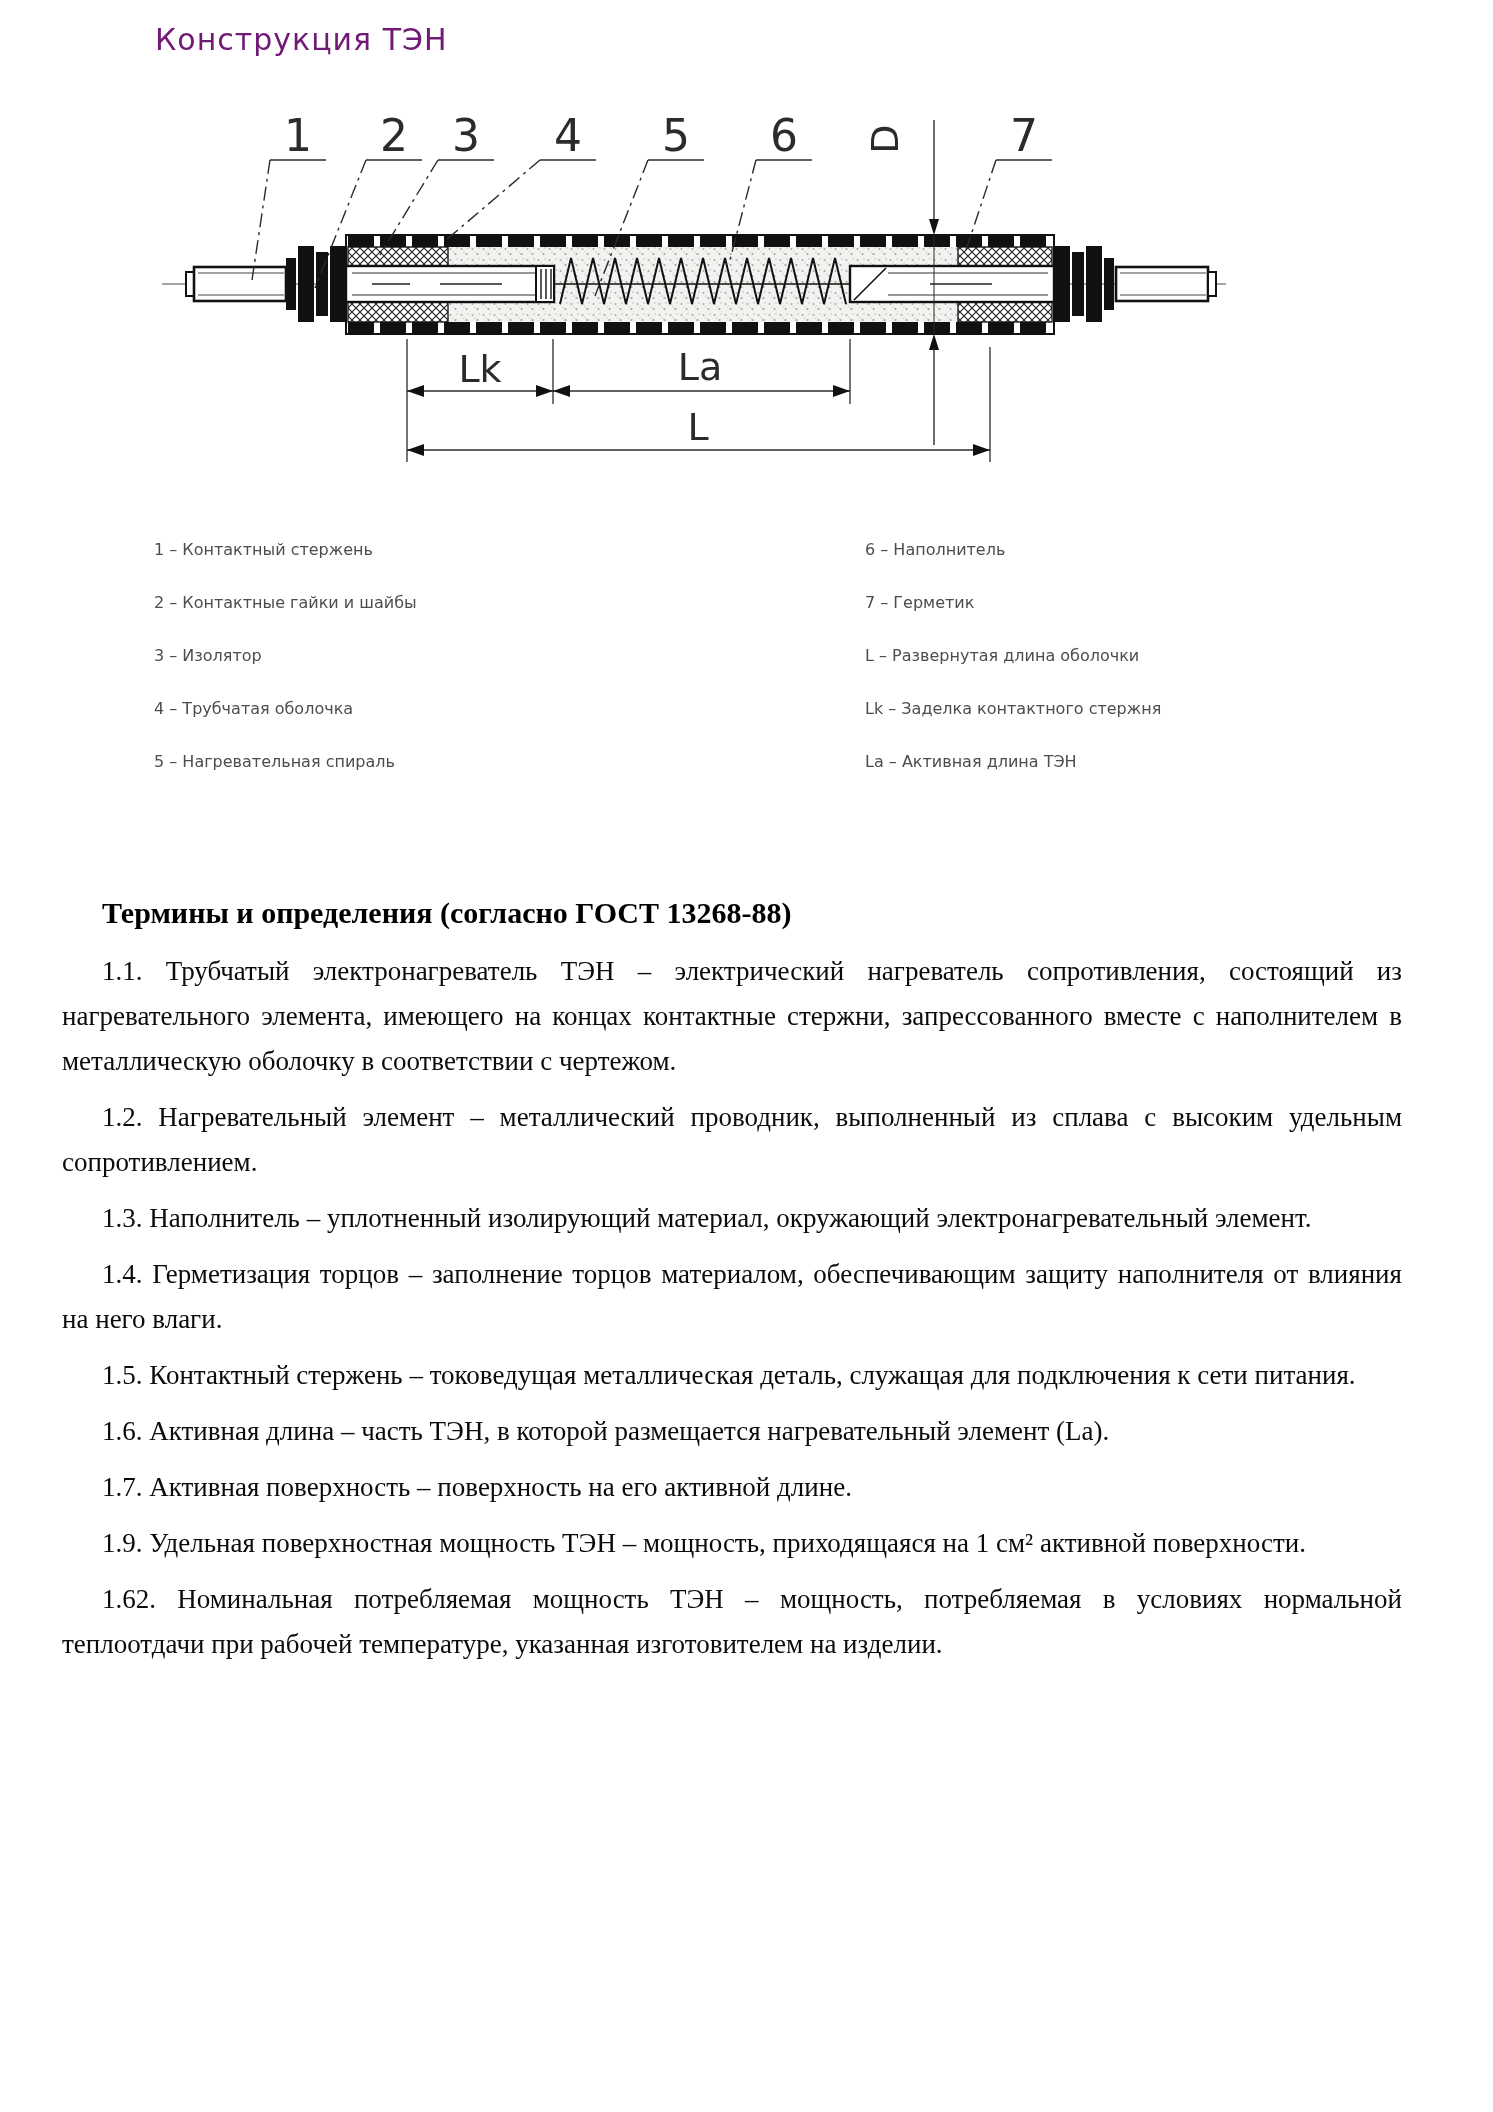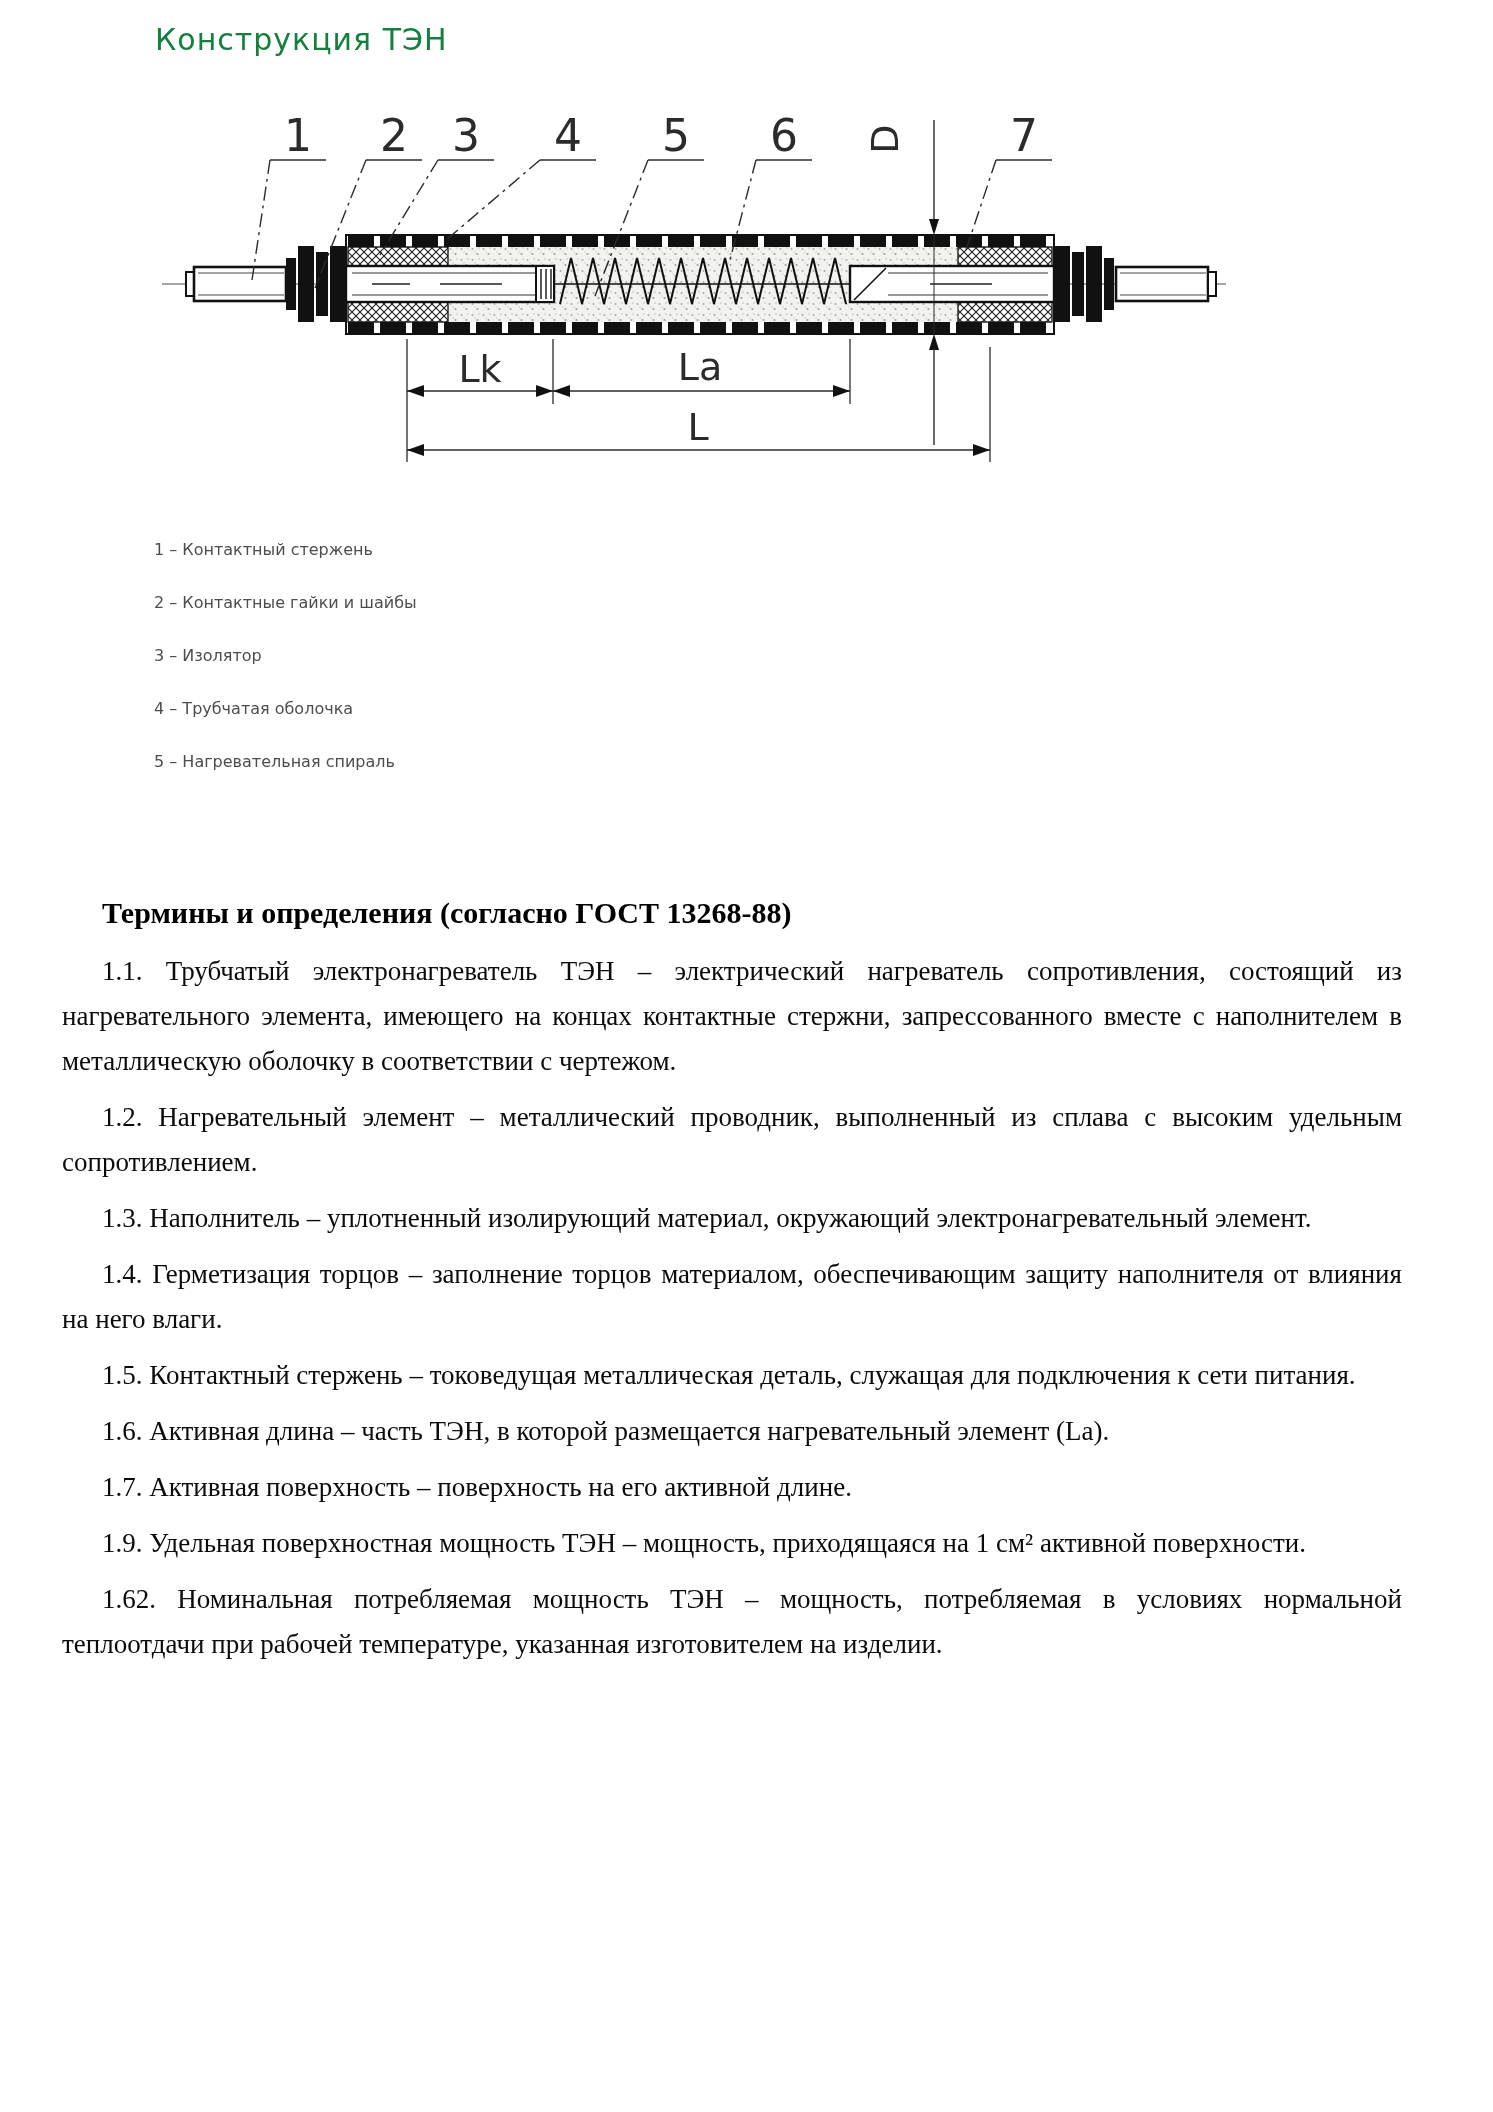--- a/index.html
+++ b/index.html
@@ -9,21 +9,21 @@
     height:2112px;
     background:#ffffff;
     overflow:hidden;
     font-family:"Liberation Sans", sans-serif;
   }
   .doc-title{
     position:absolute;
     left:155px; top:22px;
     font-family:"DejaVu Sans", sans-serif;
     font-size:30px;
-    color:#15803d;
+    color:#701a75;
     letter-spacing:1px;
   }
   .diagram-wrap{
     position:absolute;
     left:140px; top:92px;
     width:1100px; height:412px;
   }
   .legend{
     position:absolute;
     top:540px;
@@ -218,20 +218,27 @@
     </svg>
   </div>
 
   <div class="legend left">
     <div class="item">1 – Контактный стержень</div>
     <div class="item">2 – Контактные гайки и шайбы</div>
     <div class="item">3 – Изолятор</div>
     <div class="item">4 – Трубчатая оболочка</div>
     <div class="item">5 – Нагревательная спираль</div>
   </div>
+  <div class="legend right">
+    <div class="item">6 – Наполнитель</div>
+    <div class="item">7 – Герметик</div>
+    <div class="item">L – Развернутая длина оболочки</div>
+    <div class="item">Lk – Заделка контактного стержня</div>
+    <div class="item">La – Активная длина ТЭН</div>
+  </div>
 
   <div class="terms">
     <h2>Термины и определения (согласно ГОСТ 13268-88)</h2>
     <p>1.1. Трубчатый электронагреватель ТЭН – электрический нагреватель сопротивления, состоящий из нагревательного элемента, имеющего на концах контактные стержни, запрессованного вместе с наполнителем в металлическую оболочку в соответствии с чертежом.</p>
     <p>1.2. Нагревательный элемент – металлический проводник, выполненный из сплава с высоким удельным сопротивлением.</p>
     <p>1.3. Наполнитель – уплотненный изолирующий материал, окружающий электронагревательный элемент.</p>
     <p>1.4. Герметизация торцов – заполнение торцов материалом, обеспечивающим защиту наполнителя от влияния на него влаги.</p>
     <p>1.5. Контактный стержень – токоведущая металлическая деталь, служащая для подключения к сети питания.</p>
     <p>1.6. Активная длина – часть ТЭН, в которой размещается нагревательный элемент (La).</p>
     <p>1.7. Активная поверхность – поверхность на его активной длине.</p>

